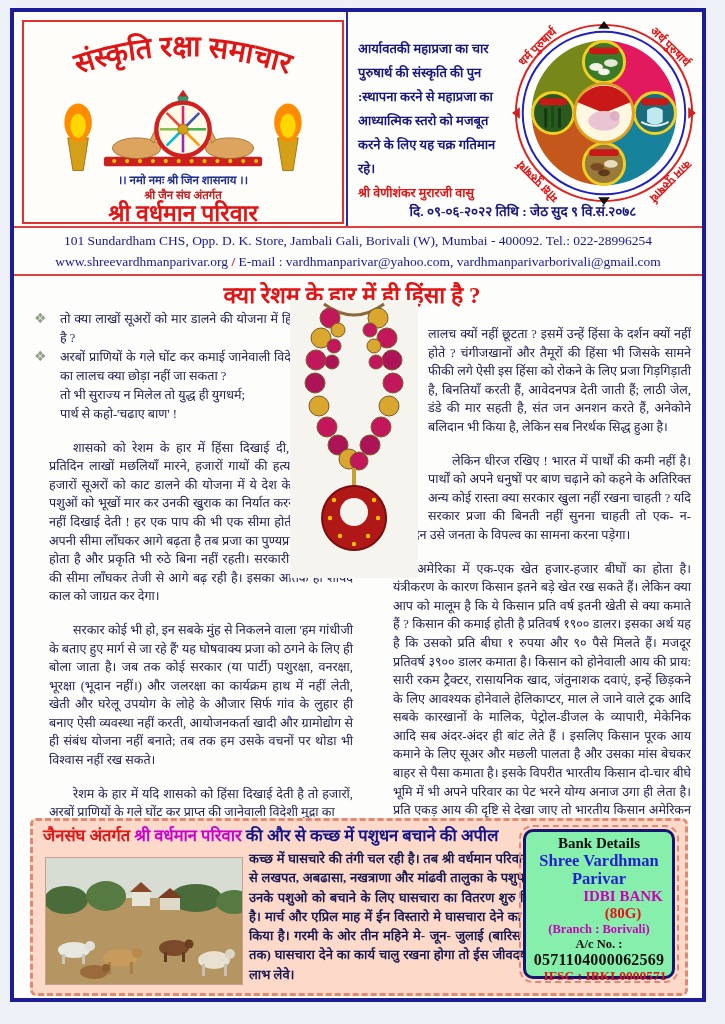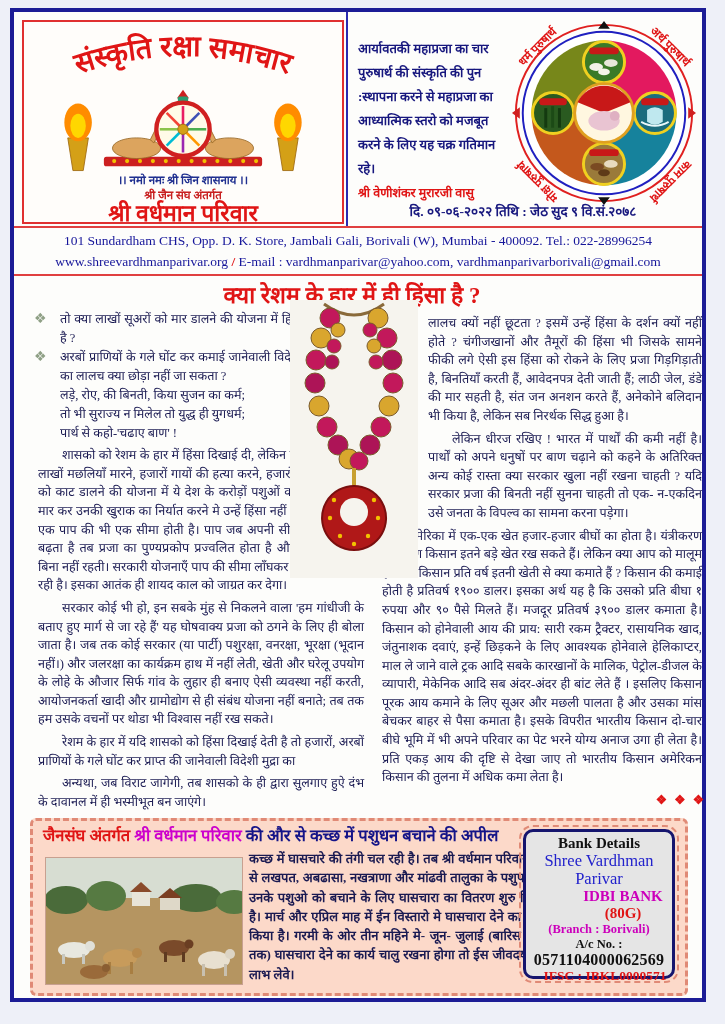--- a/index.html
+++ b/index.html
@@ -27,35 +27,35 @@
   .art-title{position:absolute;left:0;top:266px;width:676px;text-align:center;font-size:23px;font-weight:bold;color:#e01515;}
   .col{position:absolute;top:298px;height:542px;overflow:hidden;font-size:12.6px;line-height:18.6px;color:#1a1a52;text-align:justify;}
   .col-left{left:20px;width:334px;}
   .col-right{left:364px;width:328px;}
   .spacer-r{float:right;width:44px;height:182px;}
   .spacer-l{float:left;width:50px;height:200px;}
   .bullet-row{display:flex;align-items:flex-start;margin-bottom:1px;}
   .bullet-glyph{flex:0 0 26px;color:#8fa086;font-size:14px;line-height:18.6px;text-align:left;}
   .bullet-text{flex:1;}
   .verse{margin-left:26px;text-align:left;}
-  .para{text-indent:24px;margin:4px;}
+  .para{text-indent:24px;margin:15px;}
   .closing{color:#e01515;font-weight:bold;letter-spacing:2px;}
   .necklace{position:absolute;left:276px;top:288px;width:128px;height:278px;}
 
   
   .appeal{position:absolute;left:16px;top:806px;width:652px;height:172px;background:#fcd9c9;border:3px dashed #e08a76;border-radius:6px;box-shadow:0 0 0 2px #fcd9c9 inset;}
   .appeal-head{position:absolute;left:10px;top:4px;width:520px;font-size:16.5px;font-weight:bold;line-height:22px;}
   .ah-red{color:#e01515;}
   .ah-mag{color:#cc00cc;}
   .ah-blue{color:#141488;}
   .appeal-photo{position:absolute;left:12px;top:36px;width:196px;height:126px;border:1px solid #c8a090;}
   .appeal-body{position:absolute;left:216px;top:28px;width:318px;font-size:13px;line-height:19.3px;font-weight:bold;color:#1a1a52;text-align:justify;}
-  .bank{position:absolute;right:10px;top:8px;width:152px;height:150px;background:#e5e5e5;border:3px solid #15156e;border-radius:10px;outline:2px dashed #e08a76;outline-offset:2px;text-align:center;padding-top:3px;box-sizing:border-box;}
+  .bank{position:absolute;right:10px;top:8px;width:152px;height:150px;background:#86efac;border:3px solid #15156e;border-radius:10px;outline:2px dashed #e08a76;outline-offset:2px;text-align:center;padding-top:3px;box-sizing:border-box;}
   .bank .t1{font-size:15px;font-weight:bold;color:#111;}
-  .bank .t2{font-size:16.5px;font-weight:normal;color:#2222cc;line-height:18px;}
+  .bank .t2{font-size:16.5px;font-weight:bold;color:#2222cc;line-height:18px;}
   .bank .t3{font-size:15px;font-weight:bold;color:#cc00bb;line-height:17px;margin-left:48px;}
   .bank .t3 .red{color:#e01515;}
   .bank .t4{font-size:12.5px;font-weight:bold;color:#cc00bb;line-height:15px;}
   .bank .t5{font-size:12.5px;font-weight:bold;color:#111;line-height:15px;}
   .bank .t6{font-size:16px;font-weight:bold;color:#111;letter-spacing:.2px;line-height:16px;}
   .bank .t7{font-size:13.5px;font-weight:bold;color:#e01515;line-height:16px;margin-left:12px;}
 </style>
 </head>
 <body>
 
@@ -215,21 +215,20 @@
     <div class="col col-left">
       <div class="spacer-r"></div>
       <div class="bullet-row">
         <span class="bullet-glyph">❖</span>
         <span class="bullet-text">तो क्या लाखों सूअरों को मार डालने की योजना में हिंसा नहीं है ?</span>
       </div>
       <div class="bullet-row">
         <span class="bullet-glyph">❖</span>
         <span class="bullet-text">अरबों प्राणियों के गले घोंट कर कमाई जानेवाली विदेशी मुद्रा का लालच क्या छोड़ा नहीं जा सकता ?</span>
       </div>
-      <div class="verse">लड़े, रोए, की बिनती, किया सुजन का कर्म;</div>
       <div class="verse">तो भी सुराज्य न मिलेल तो युद्ध ही युगधर्म;</div>
       <div class="verse">पार्थ से कहो-'चढाए बाण' !</div>
       <p class="para">शासको को रेशम के हार में हिंसा दिखाई दी, लेकिन प्रतिदिन लाखों मछलियाँ मारने, हजारों गायों की हत्या करने, हजारों सूअरों को काट डालने की योजना में ये देश के करोड़ों पशुओं को भूखों मार कर उनकी खुराक का निर्यात करने मे उन्हें हिंसा नहीं दिखाई देती ! हर एक पाप की भी एक सीमा होती है। पाप जब अपनी सीमा लाँघकर आगे बढ़ता है तब प्रजा का पुण्यप्रकोप प्रज्वलित होता है और प्रकृति भी रुठे बिना नहीं रहती। सरकारी योजनाएँ पाप की सीमा लाँघकर तेजी से आगे बढ़ रही है। इसका आतंक ही शायद काल को जाग्रत कर देगा।</p>
       <p class="para">सरकार कोई भी हो, इन सबके मुंह से निकलने वाला 'हम गांधीजी के बताए हुए मार्ग से जा रहे हैं' यह घोषवाक्य प्रजा को ठगने के लिए ही बोला जाता है। जब तक कोई सरकार (या पार्टी) पशुरक्षा, वनरक्षा, भूरक्षा (भूदान नहीं।) और जलरक्षा का कार्यक्रम हाथ में नहीं लेती, खेती और घरेलू उपयोग के लोहे के औजार सिर्फ गांव के लुहार ही बनाए ऐसी व्यवस्था नहीं करती, आयोजनकर्ता खादी और ग्रामोद्योग से ही संबंध योजना नहीं बनाते; तब तक हम उसके वचनों पर थोडा भी विश्वास नहीं रख सकते।</p>
       <p class="para">रेशम के हार में यदि शासको को हिंसा दिखाई देती है तो हजारों, अरबों प्राणियों के गले घोंट कर प्राप्त की जानेवाली विदेशी मुद्रा का</p>
       <p class="para">अन्यथा, जब विराट जागेगी, तब शासको के ही द्वारा सुलगाए हुऐ दंभ के दावानल में ही भस्मीभूत बन जाएंगे।</p>
     </div>
 
     <div class="col col-right">
       <div class="spacer-l"></div>

